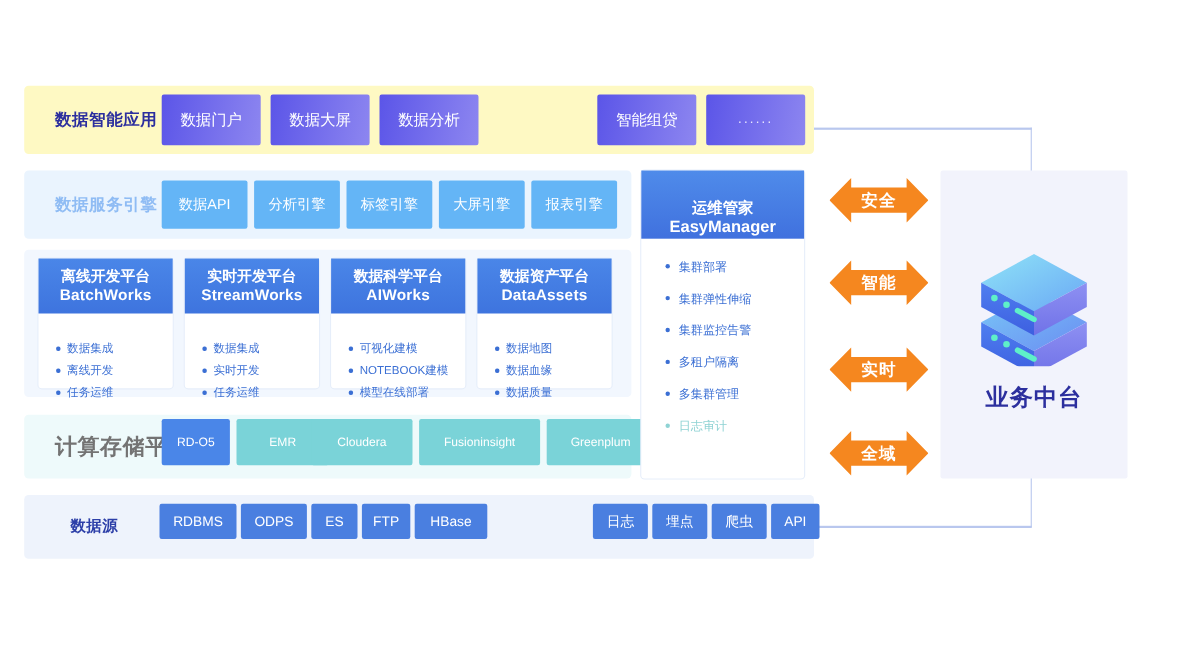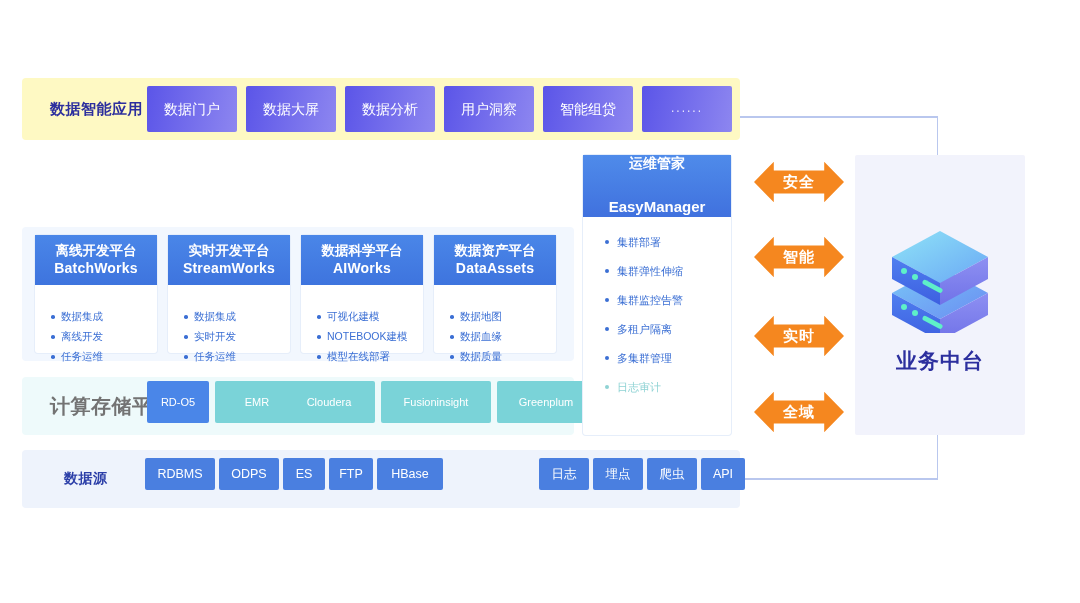--- a/index.html
+++ b/index.html
@@ -72,21 +72,21 @@
   .src-chip{top:8px;height:32px;font-size:12.5px;background:#4a7fe0;}
 
   
   #easy-card{
     position:absolute;left:583px;top:155px;width:148px;height:280px;
     background:#ffffff;border-radius:3px;box-shadow:0 0 0 1px #e6eefa;
     box-sizing:border-box;
   }
   #easy-head{
     height:62px;display:flex;flex-direction:column;align-items:center;
-    justify-content:space-between;color:#fff;line-height:1.25;
+    justify-content:flex-end;color:#fff;line-height:1.25;
     background:linear-gradient(180deg,#4f8bea 0%,#4071de 100%);
   }
   #easy-head .cn{font-size:14px;font-weight:bold;}
   #easy-head .en{font-size:15px;font-weight:bold;}
   #easy-list{padding:18px 0 0 0;margin:0;}
   #easy-list li{
     list-style:none;font-size:11px;color:#3b6fd4;margin:0 0 14px 0;
     padding-left:34px;position:relative;white-space:nowrap;
   }
   #easy-list li:before{
@@ -135,31 +135,46 @@
     <div class="row-label">数据智能应用</div>
     <div class="chip app-chip" style="left:125px;width:90px;">
         <span>数据门户</span>
       </div>
     <div class="chip app-chip" style="left:224px;width:90px;">
         <span>数据大屏</span>
       </div>
     <div class="chip app-chip" style="left:323px;width:90px;">
         <span>数据分析</span>
       </div>
-    <div class="chip app-chip" style="left:422px;width:90px;">
-        <span>用户洞察</span>
-      </div>
     <div class="chip app-chip" style="left:521px;width:90px;">
         <span>智能组贷</span>
       </div>
     <div class="chip app-chip" style="left:620px;width:90px;">
         <span class="dots">......</span>
       </div>
   </div>
 
+  <div class="row-panel" id="row-svc">
+    <div class="row-label">数据服务引擎</div>
+    <div class="chip svc-chip" style="left:125px;width:78px;">
+        <span>数据API</span>
+      </div>
+    <div class="chip svc-chip" style="left:209px;width:78px;">
+        <span>分析引擎</span>
+      </div>
+    <div class="chip svc-chip" style="left:293px;width:78px;">
+        <span>标签引擎</span>
+      </div>
+    <div class="chip svc-chip" style="left:377px;width:78px;">
+        <span>大屏引擎</span>
+      </div>
+    <div class="chip svc-chip" style="left:461px;width:78px;">
+        <span>报表引擎</span>
+      </div>
+  </div>
 
   <div class="row-panel" id="row-plat">
 
     <div class="plat-card" style="left:13px;">
       <div class="plat-head">
         <span class="cn">离线开发平台</span>
         <span class="en">BatchWorks</span>
       </div>
       <ul class="plat-list">
         <li>数据集成</li>

